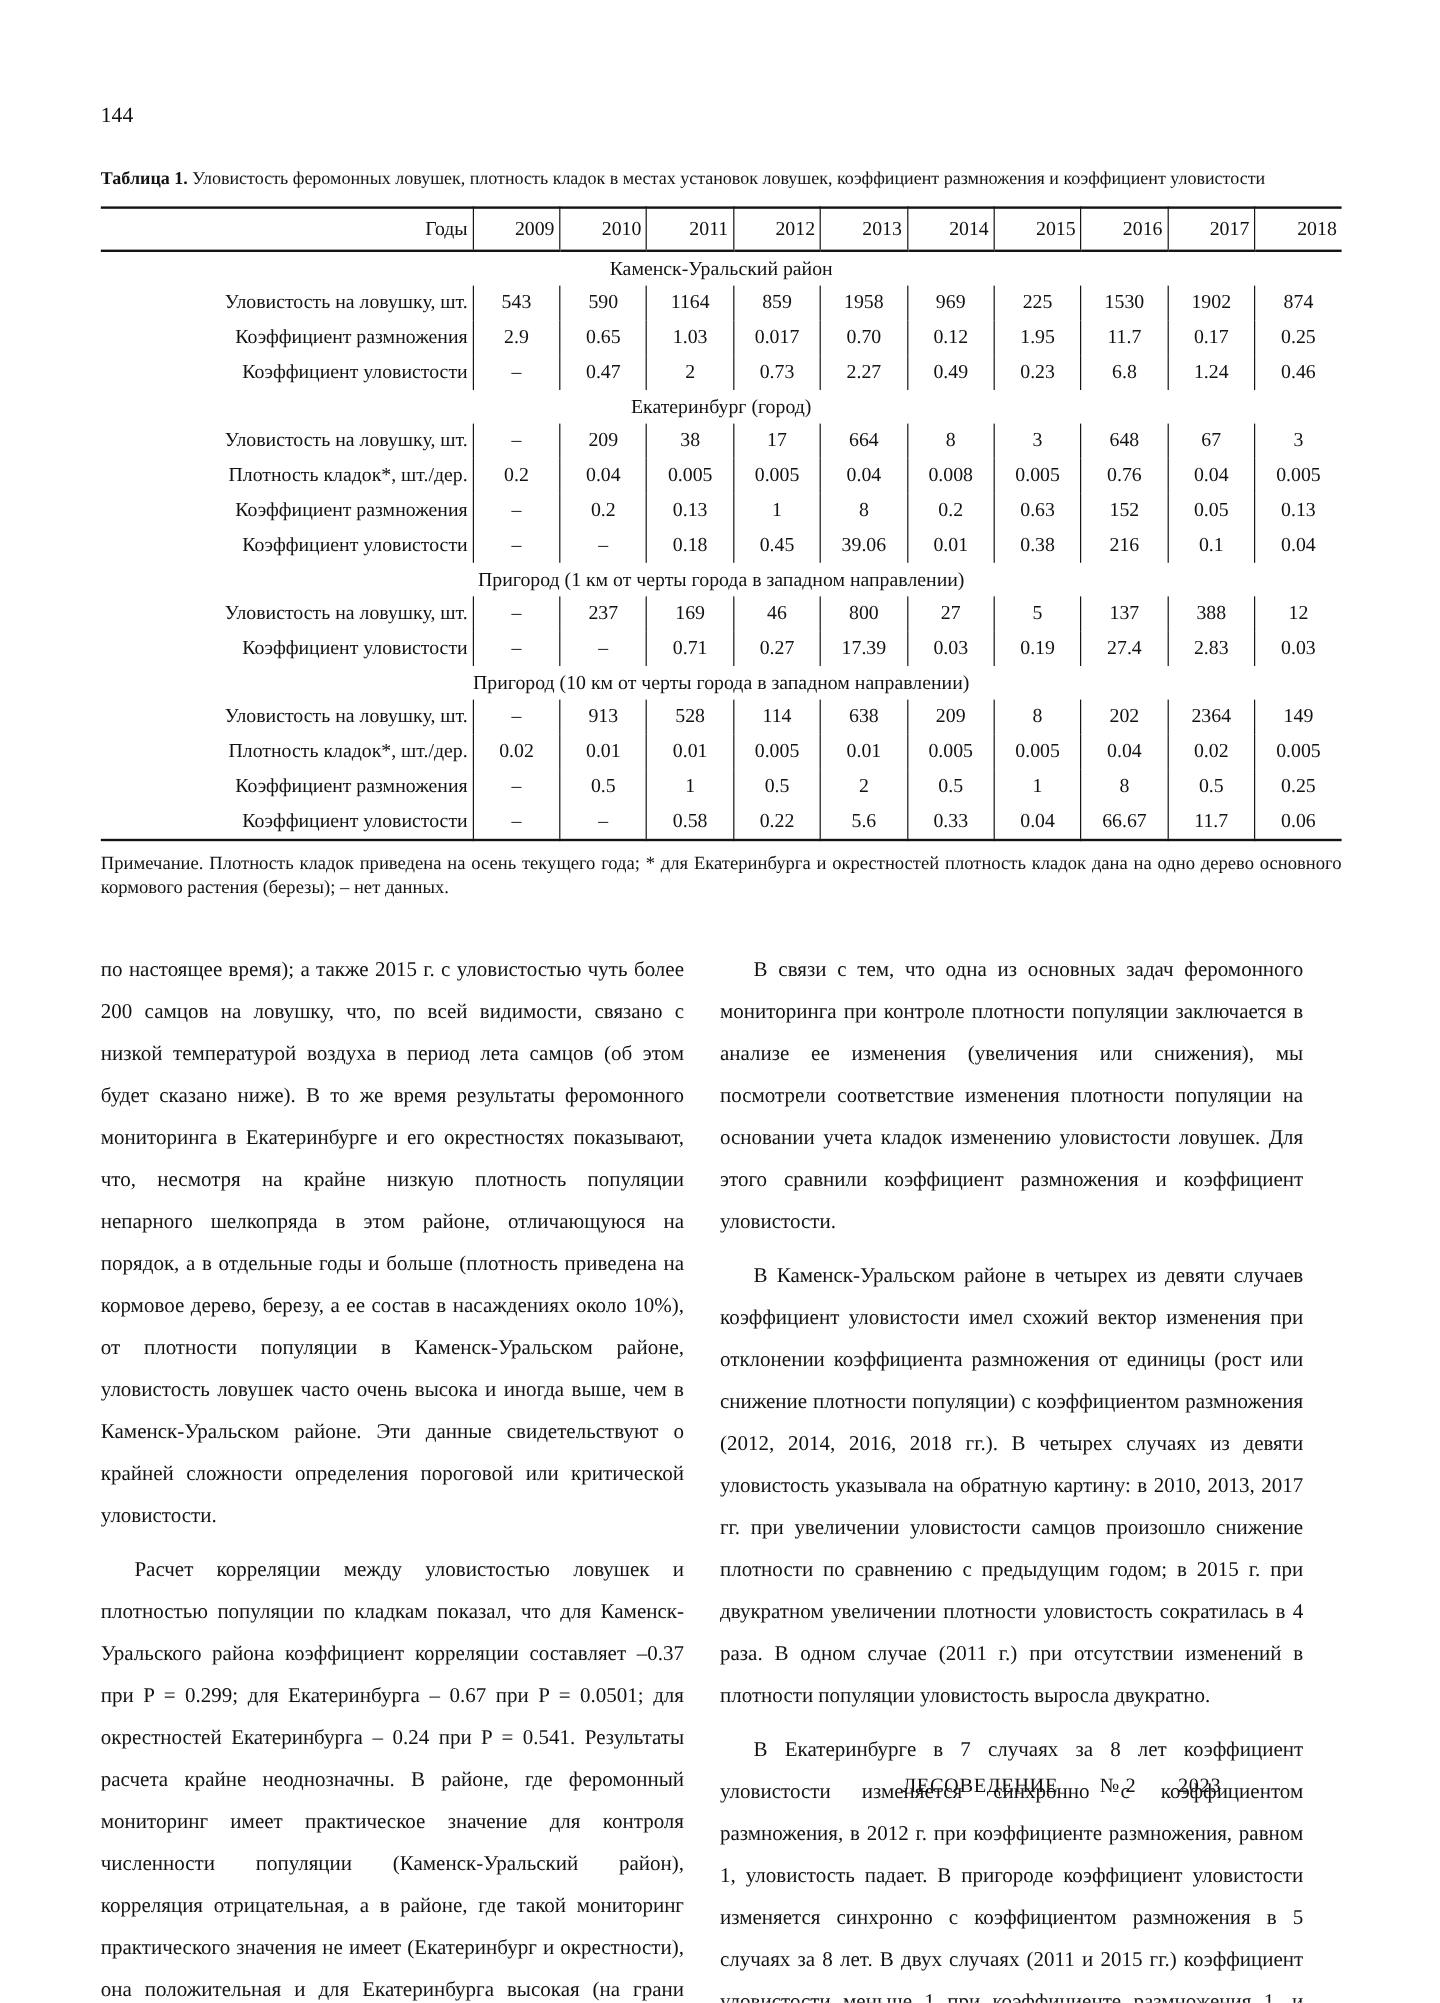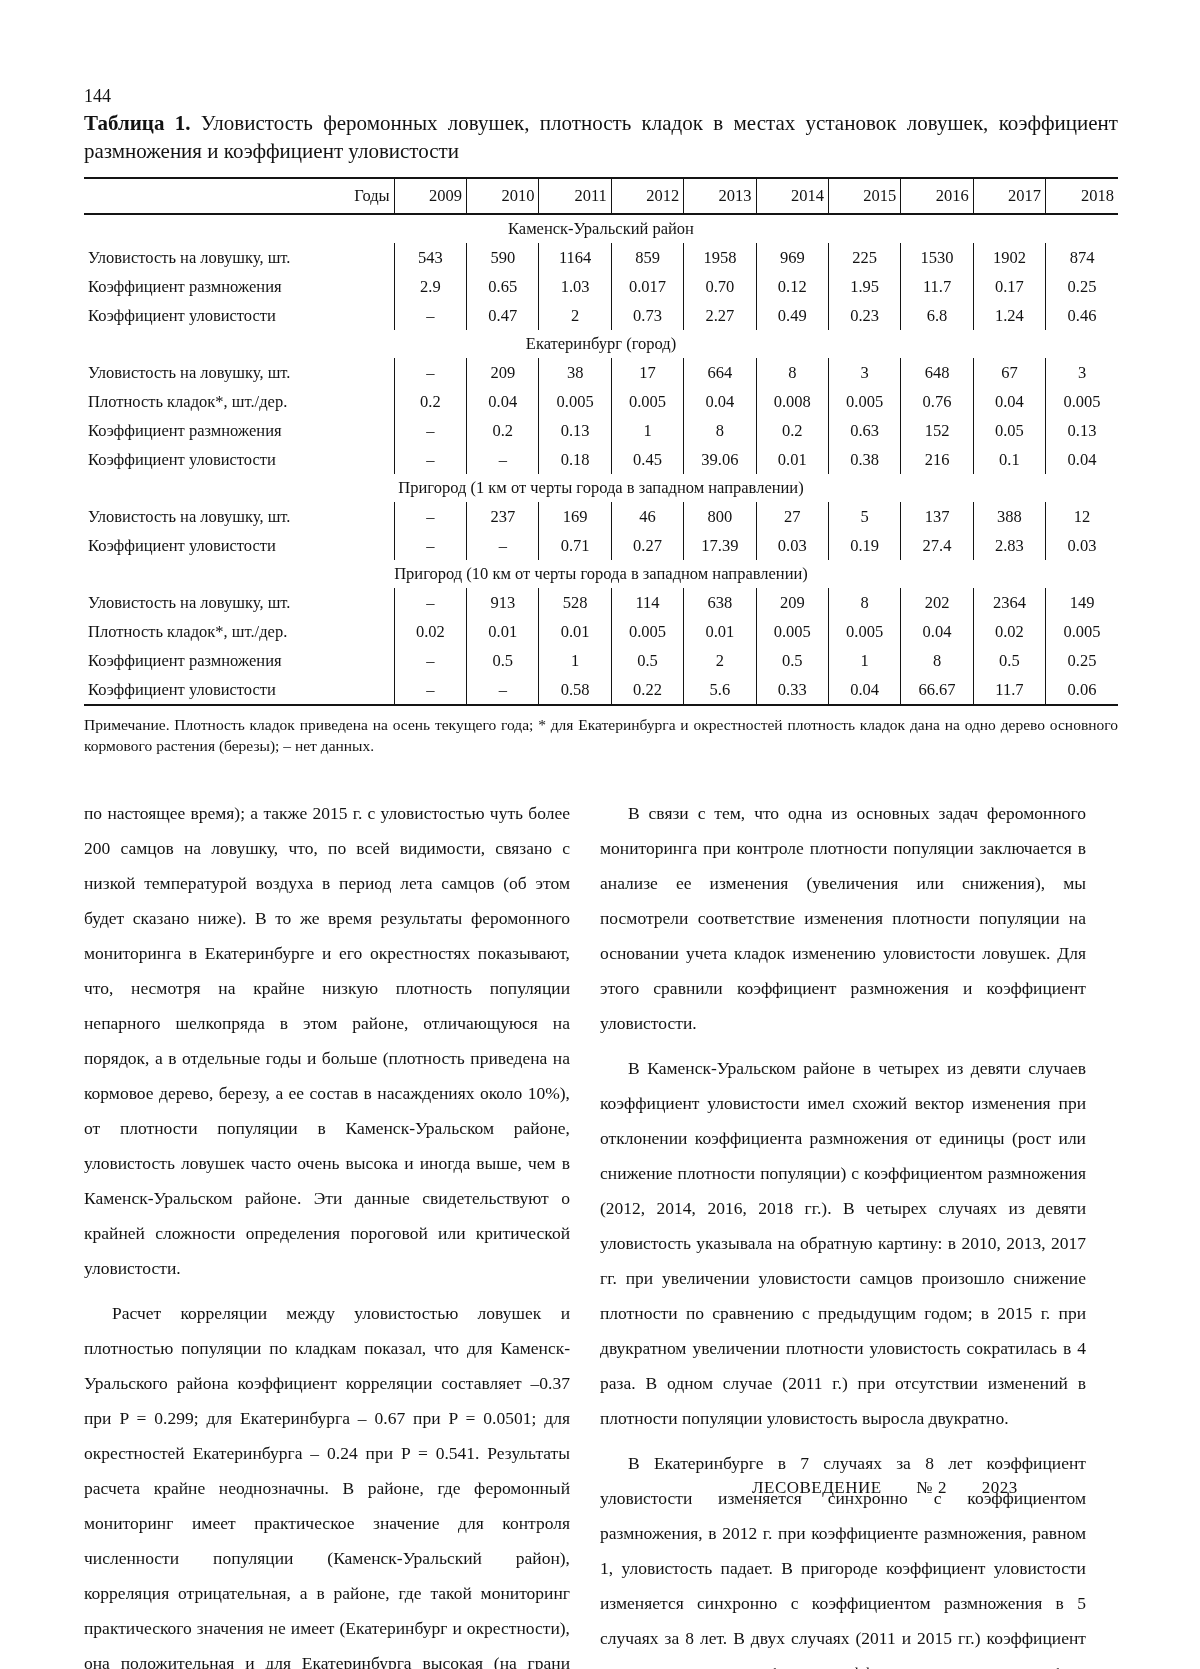--- a/index.html
+++ b/index.html
@@ -9,36 +9,36 @@
     color:#121212;
   }
   .page{padding:86px 82px 0 84px;position:relative;}
 
   
   .runhead{position:relative;height:24px;font-size:18px;}
   .pageno{position:absolute;left:0;top:0;}
   .authors{position:absolute;left:0;right:0;top:0;text-align:center;letter-spacing:.5px;}
 
   
-  .caption{font-size:21px;line-height:1.32;text-align:justify;}
+  .caption{margin-top:30px;font-size:15px;line-height:1.32;text-align:justify;}
   .caption b{font-weight:bold;}
 
   
   table.datatable{
     width:100%;border-collapse:collapse;margin-top:12px;
     font-size:16.5px;
     border-top:2px solid #141414;border-bottom:2px solid #141414;
   }
   table.datatable th,table.datatable td{padding:1px 4px;font-weight:normal;}
   tr.headrow th{border-bottom:2px solid #141414;height:32px;text-align:right;}
   tr.headrow th:first-child{width:30%;}
   tr.headrow th:not(:first-child){border-left:1px solid #141414;width:7%;padding-left:28px;}
   tr.sectionrow td{text-align:center;height:26px;}
   tr.datarow td{height:27px;}
-  tr.datarow td.rowlabel{text-align:left;}
+  tr.datarow td.rowlabel{text-align:right;}
   tr.datarow td:not(.rowlabel){border-left:1px solid #141414;text-align:center;}
 
   
   .tablenote{margin-top:9px;font-size:15.5px;line-height:1.3;text-align:justify;}
 
   
   .columns{display:flex;gap:30px;margin-top:40px;}
   .col{width:486px;font-size:17.5px;line-height:35px;text-align:justify;}
   .col p{margin:0;}
   .col p + p{margin-top:10px;}

